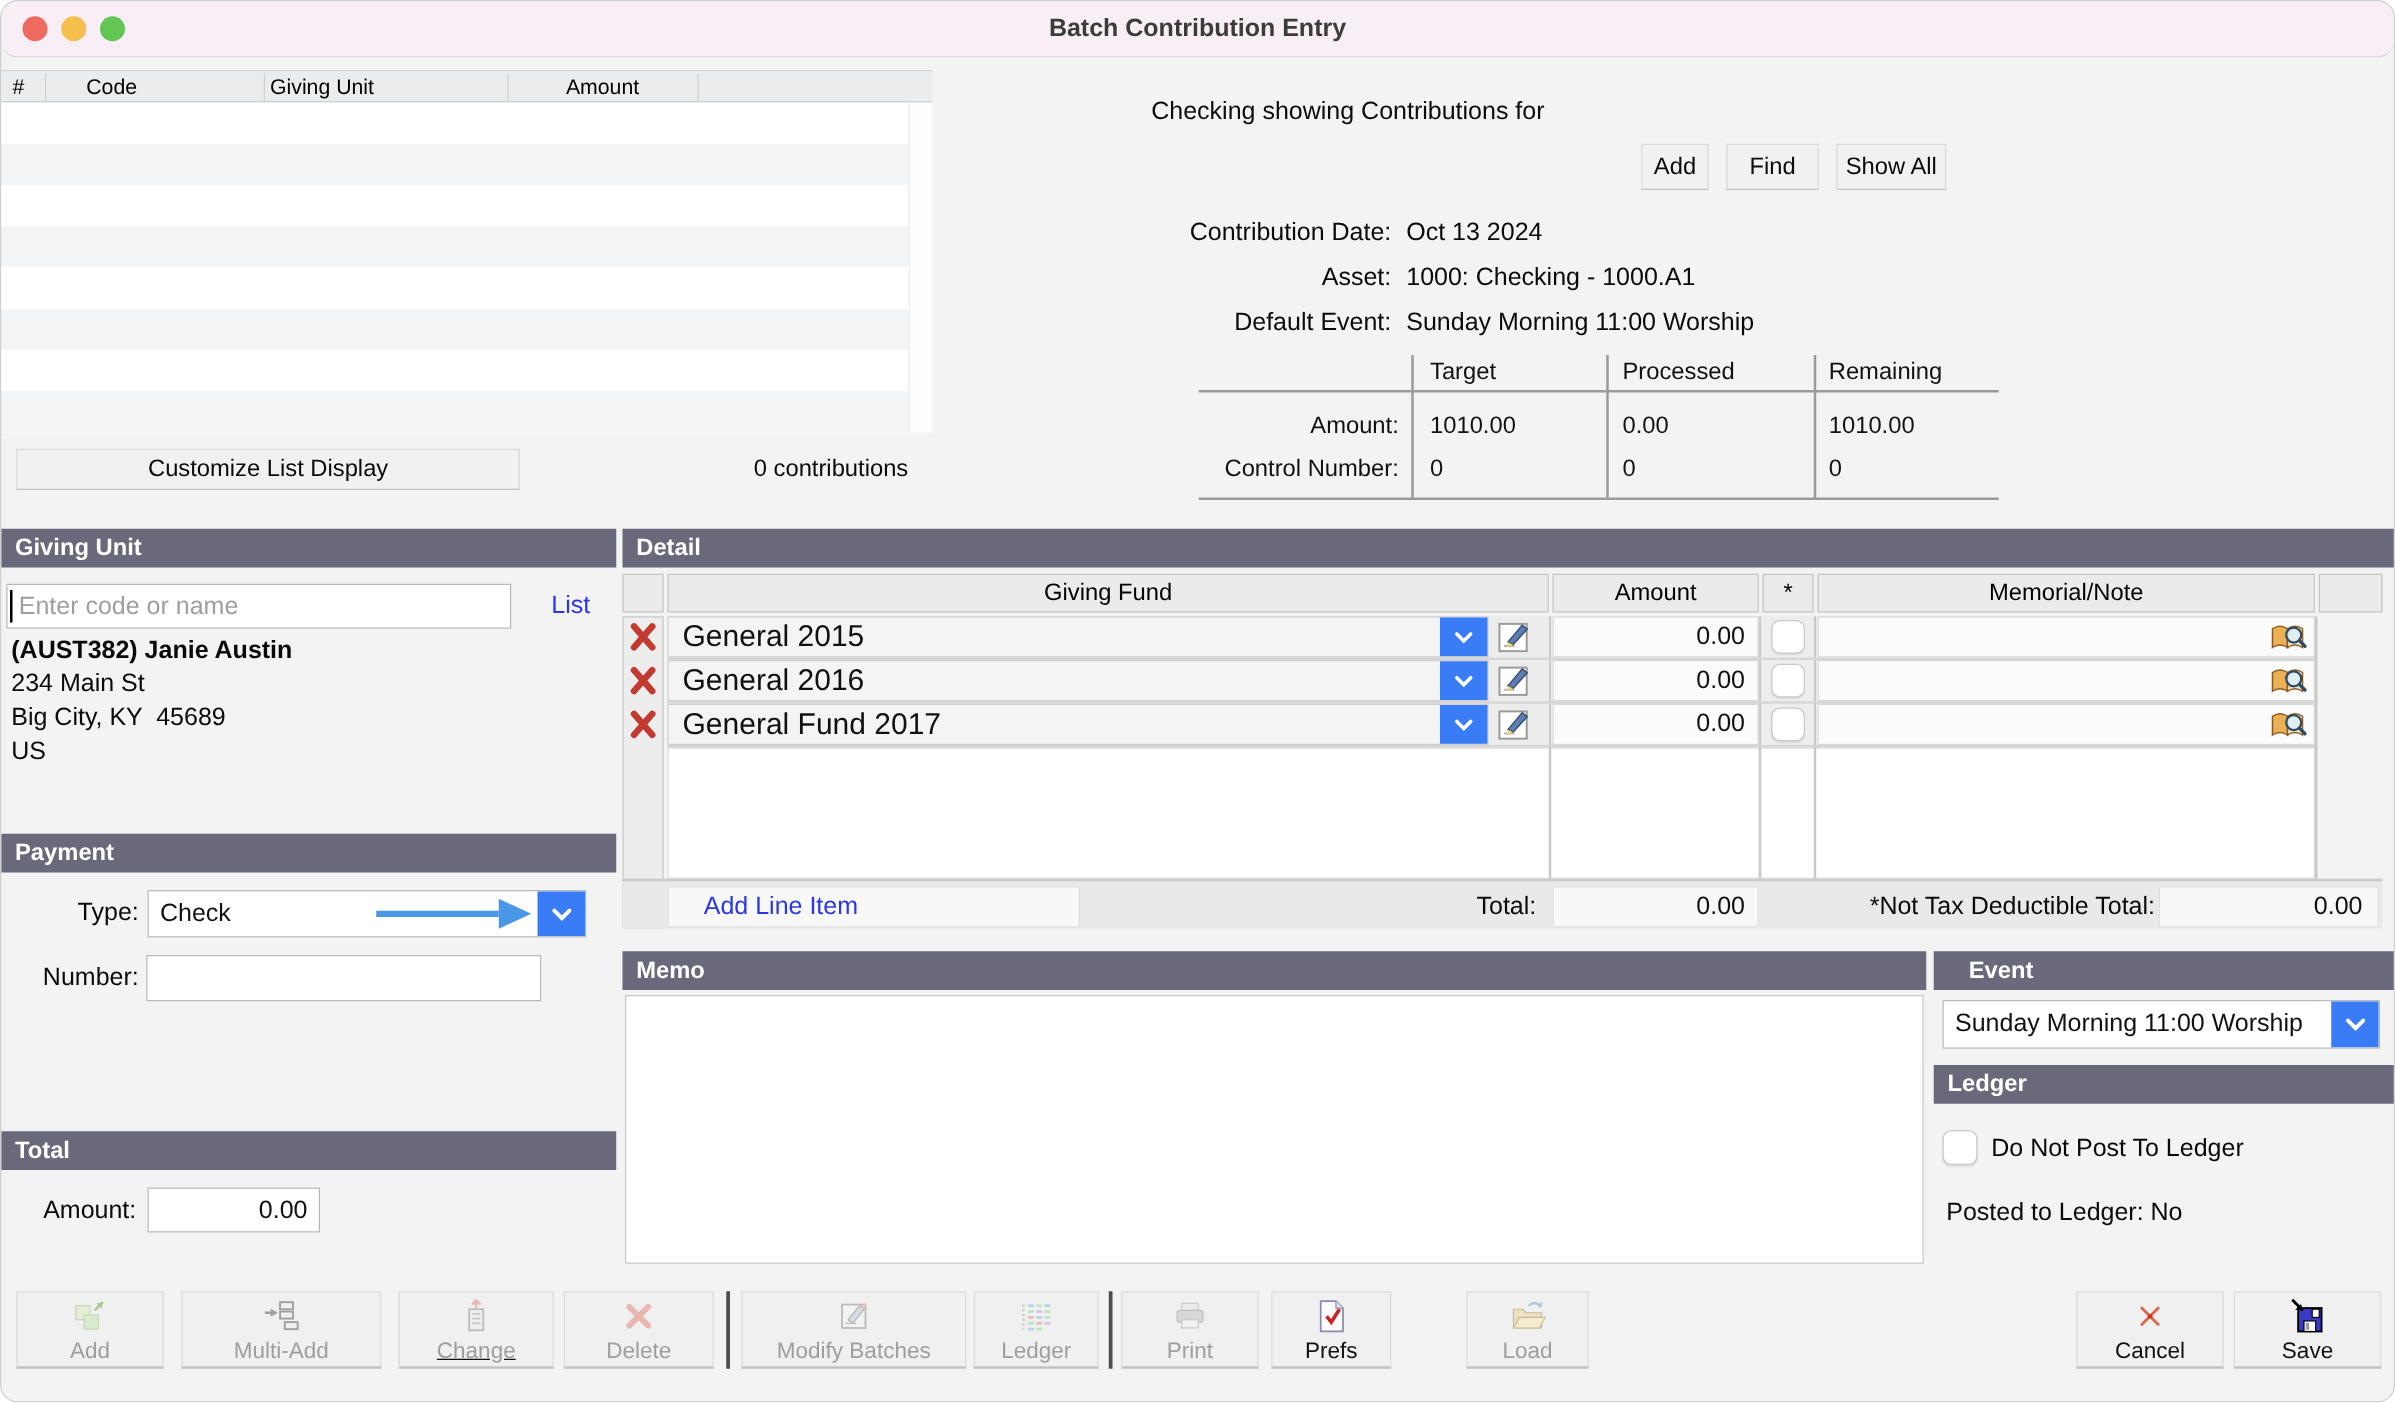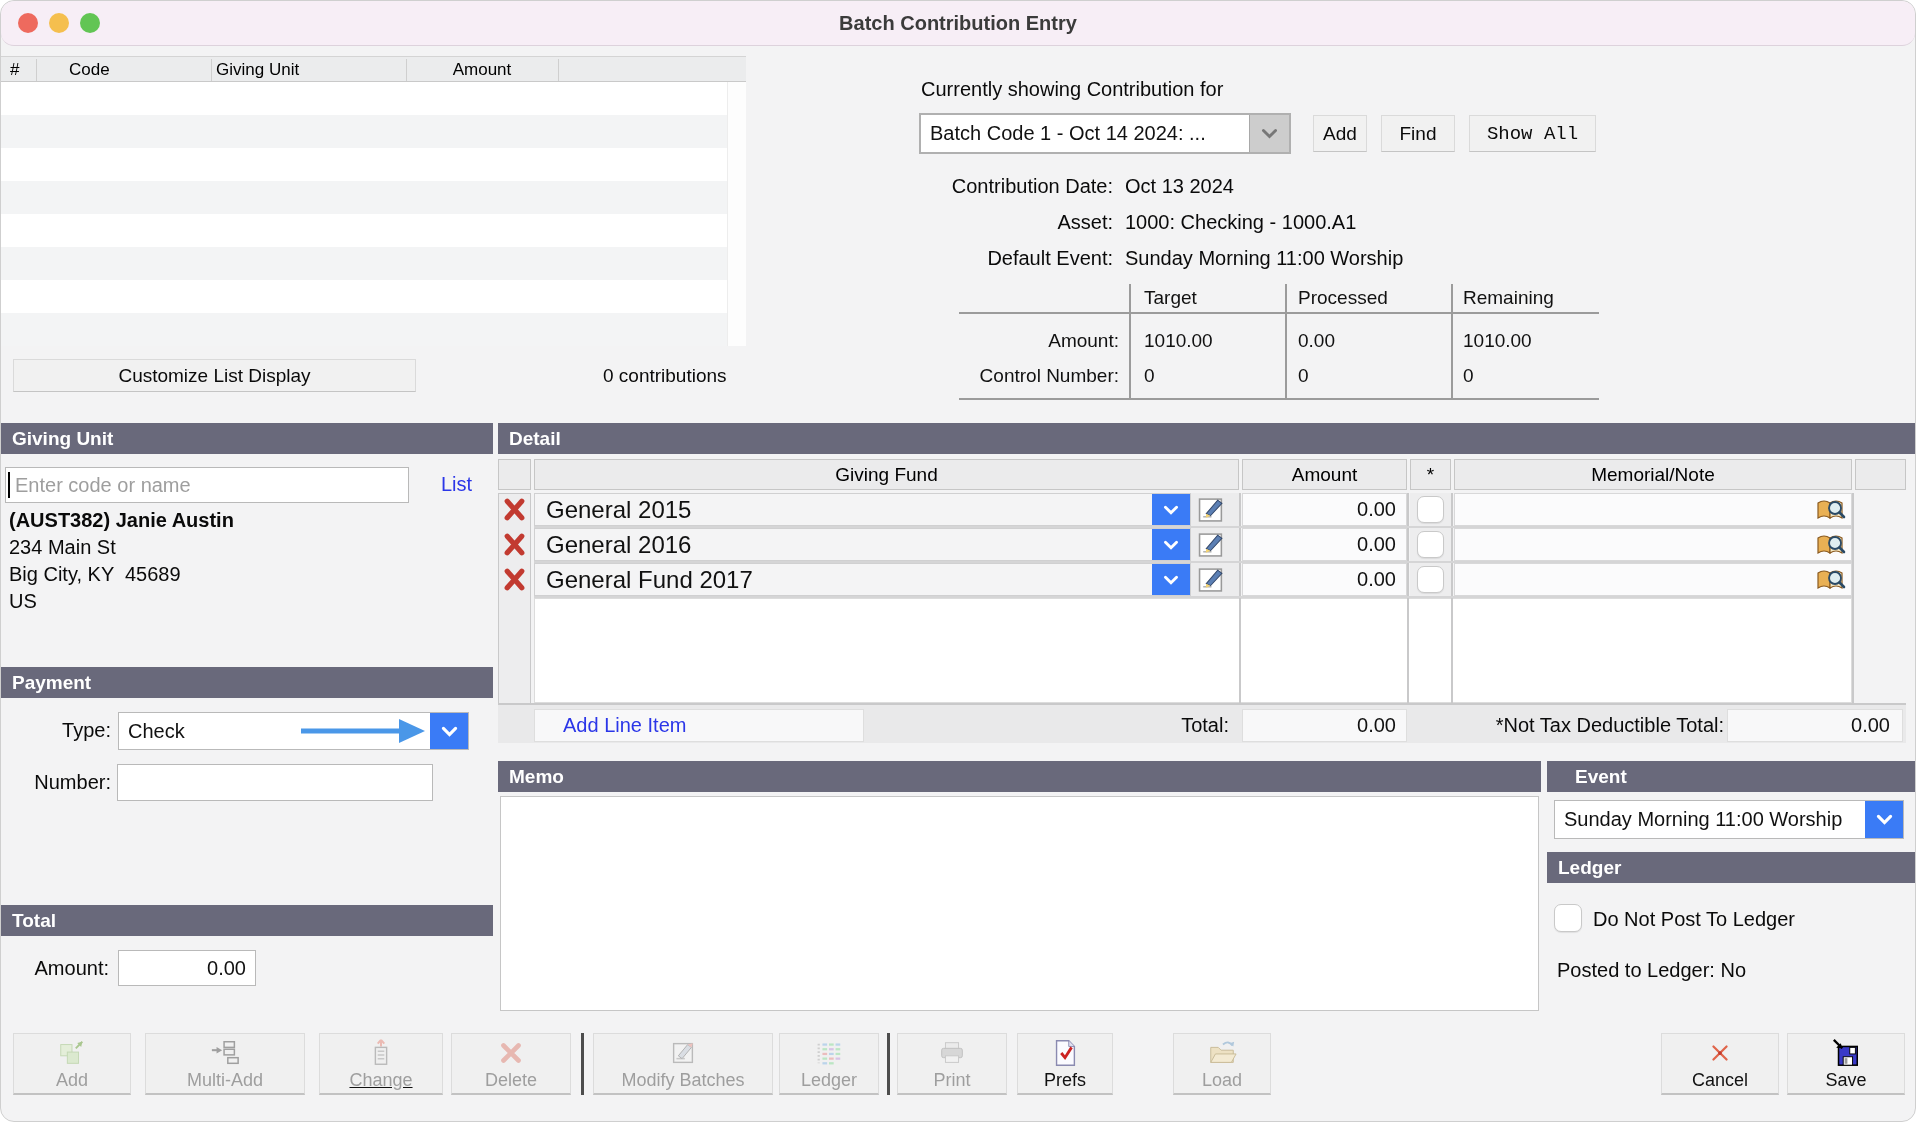--- a/index.html
+++ b/index.html
@@ -90,33 +90,25 @@
     <div class="lhsep" style="left:210px;"></div>
     <div class="lhsep" style="left:405px;"></div>
     <div class="lhsep" style="left:557px;"></div>
   </div>
   <div class="stripes"></div>
   <div class="scrolltrack"></div>
 
   <button class="pushbtn" style="left:12px;top:358px;width:403px;height:33px;">Customize List Display</button>
   <div class="lbl" style="left:602px;top:362px;height:26px;font-size:19px;">0 contributions</div>
 
-  <div class="lbl" style="left:920px;top:75px;height:26px;">Currently showing Contribution for</div>
-
-  <div class="combo" style="left:918px;top:112px;width:372px;height:41px;border-color:#b0b0b0;border-width:2px;">
-    <div class="ctext">Batch Code 1 - Oct 14 2024: ...</div>
-    <div style="position:absolute;right:0;top:0;bottom:0;width:40px;background:#cdcdcd;border-left:1.5px solid #a8a8a8;display:flex;align-items:center;justify-content:center;">
-      <svg width="17" height="11" viewBox="0 0 14 9">
-          <path d="M2 2 L7 7 L12 2" stroke="#777" stroke-width="2.4" fill="none" stroke-linecap="round"></path>
-        </svg>
-    </div>
-  </div>
+  <div class="lbl" style="left:920px;top:75px;height:26px;">Checking showing Contributions for</div>
+
   <button class="pushbtn" style="left:1312px;top:114px;width:54px;height:37px;">Add</button>
   <button class="pushbtn" style="left:1380px;top:114px;width:74px;height:37px;">Find</button>
-  <button class="pushbtn" style="left:1468px;top:114px;width:127px;height:37px;font-family:Liberation Mono, monospace;">Show All</button>
+  <button class="pushbtn" style="left:1468px;top:114px;width:88px;height:37px;">Show All</button>
 
   <div class="lbl rlbl" style="left:812px;top:172px;width:300px;height:26px;">Contribution Date:</div>
   <div class="lbl" style="left:1124px;top:172px;height:26px;">Oct 13 2024</div>
   <div class="lbl rlbl" style="left:812px;top:208px;width:300px;height:26px;">Asset:</div>
   <div class="lbl" style="left:1124px;top:208px;height:26px;">1000: Checking - 1000.A1</div>
   <div class="lbl rlbl" style="left:812px;top:244px;width:300px;height:26px;">Default Event:</div>
   <div class="lbl" style="left:1124px;top:244px;height:26px;">Sunday Morning 11:00 Worship</div>
 
   <div class="sumtxt" style="left:1143px;top:284px;height:26px;">Target</div>
   <div class="sumtxt" style="left:1297px;top:284px;height:26px;">Processed</div>

